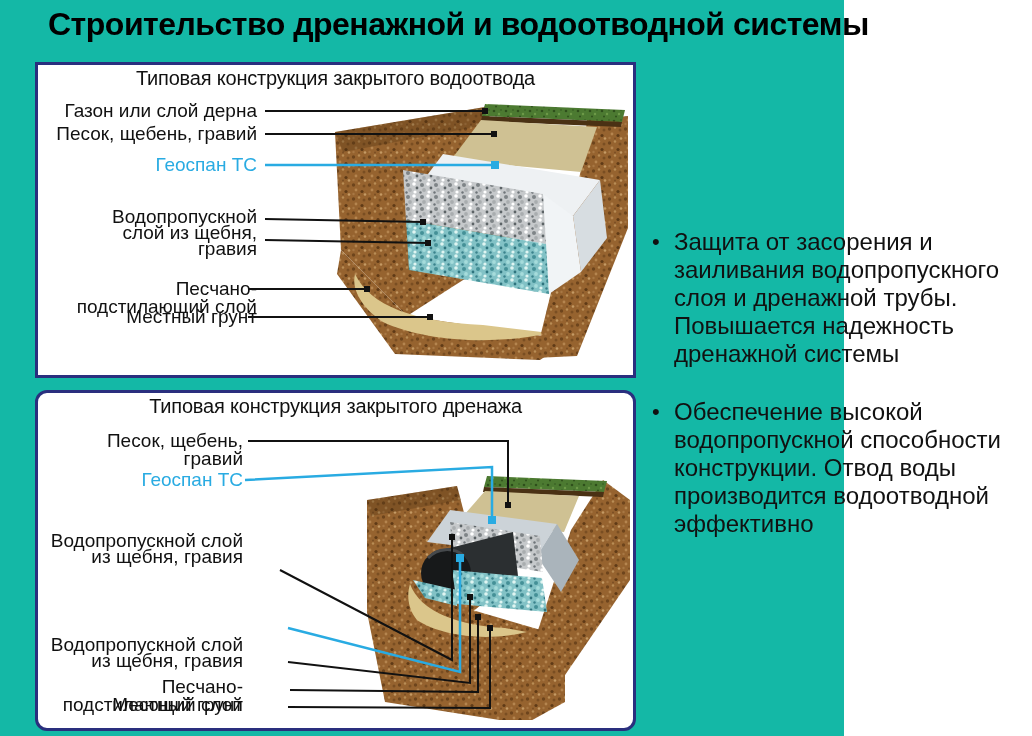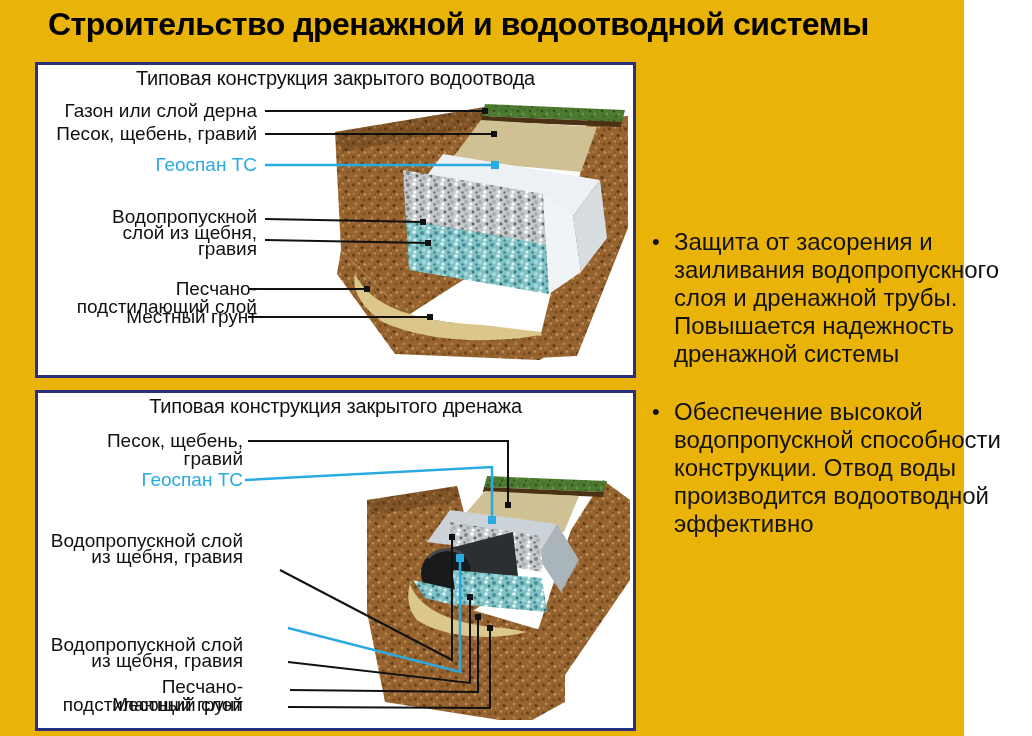--- a/index.html
+++ b/index.html
@@ -1,22 +1,22 @@
 <!DOCTYPE html>
 <html><head>
 <meta charset="utf-8">
 <style>
   html,body{margin:0;padding:0;background:#ffffff;width:1032px;height:736px;overflow:hidden;
             font-family:"Liberation Sans", sans-serif;}
-  .stage{position:relative;width:964px;height:736px;background:#eab308;}
+  .stage{position:relative;width:844px;height:736px;background:#14b8a6;}
   .page-title{position:absolute;left:48px;top:6px;margin:0;font-size:32px;font-weight:bold;
               color:#000;letter-spacing:-0.5px;white-space:nowrap;}
   .panel{position:absolute;left:35px;width:595px;background:#fff;border:3px solid #2a2f7e;}
   .panel.top{top:62px;height:310px;}
-  .panel.bottom{top:390px;height:335px;}
+  .panel.bottom{top:390px;height:335px;border-radius:12px;}
   .panel-title{position:absolute;left:0;right:0;top:2px;text-align:center;font-size:20px;
                color:#111;letter-spacing:-0.2px;white-space:nowrap;}
   .scene{position:absolute;}
   .overlay{position:absolute;left:0;top:0;pointer-events:none;}
   .lbl{position:absolute;text-align:right;font-size:19px;line-height:18px;color:#111;}
   .lbl.two{line-height:16px;}
   .lbl.cyan{color:#29abe2;}
   .bullet{position:absolute;left:652px;width:362px;display:flex;color:#111;}
   .bullet .mark{width:22px;font-size:22px;line-height:28px;flex:0 0 22px;}
   .bullet .txt{flex:1;font-size:24px;line-height:28px;}

